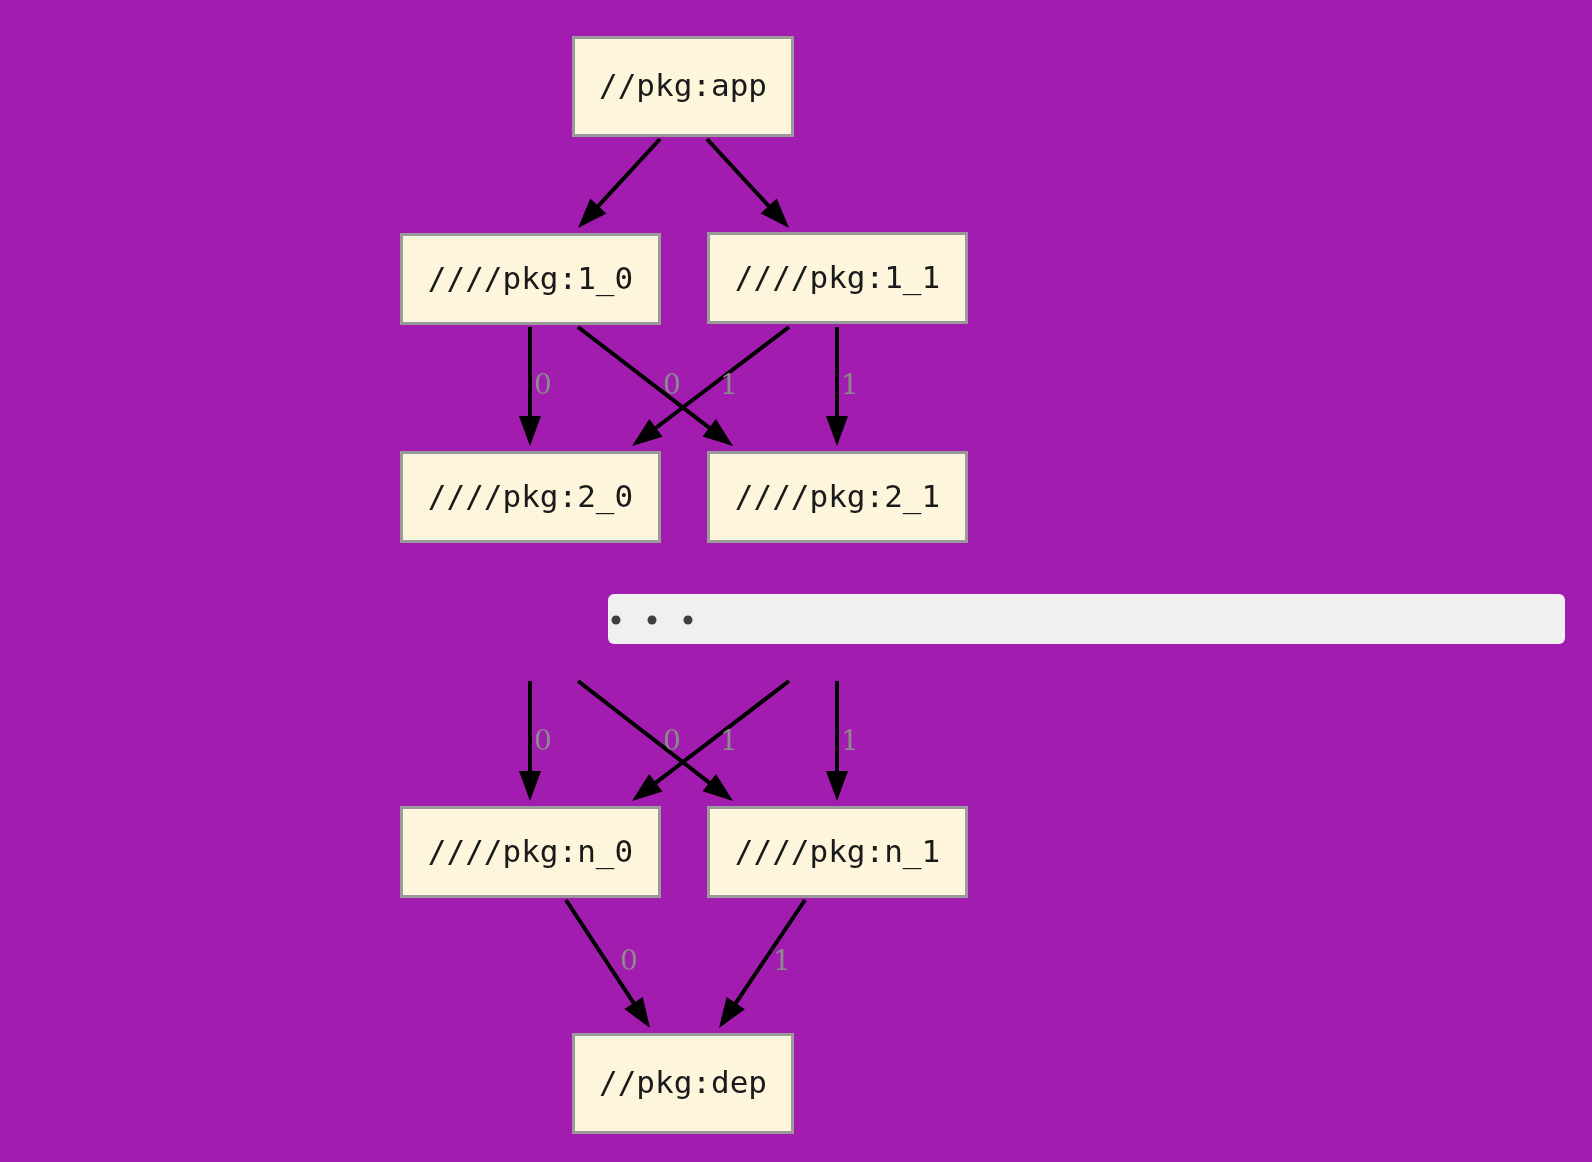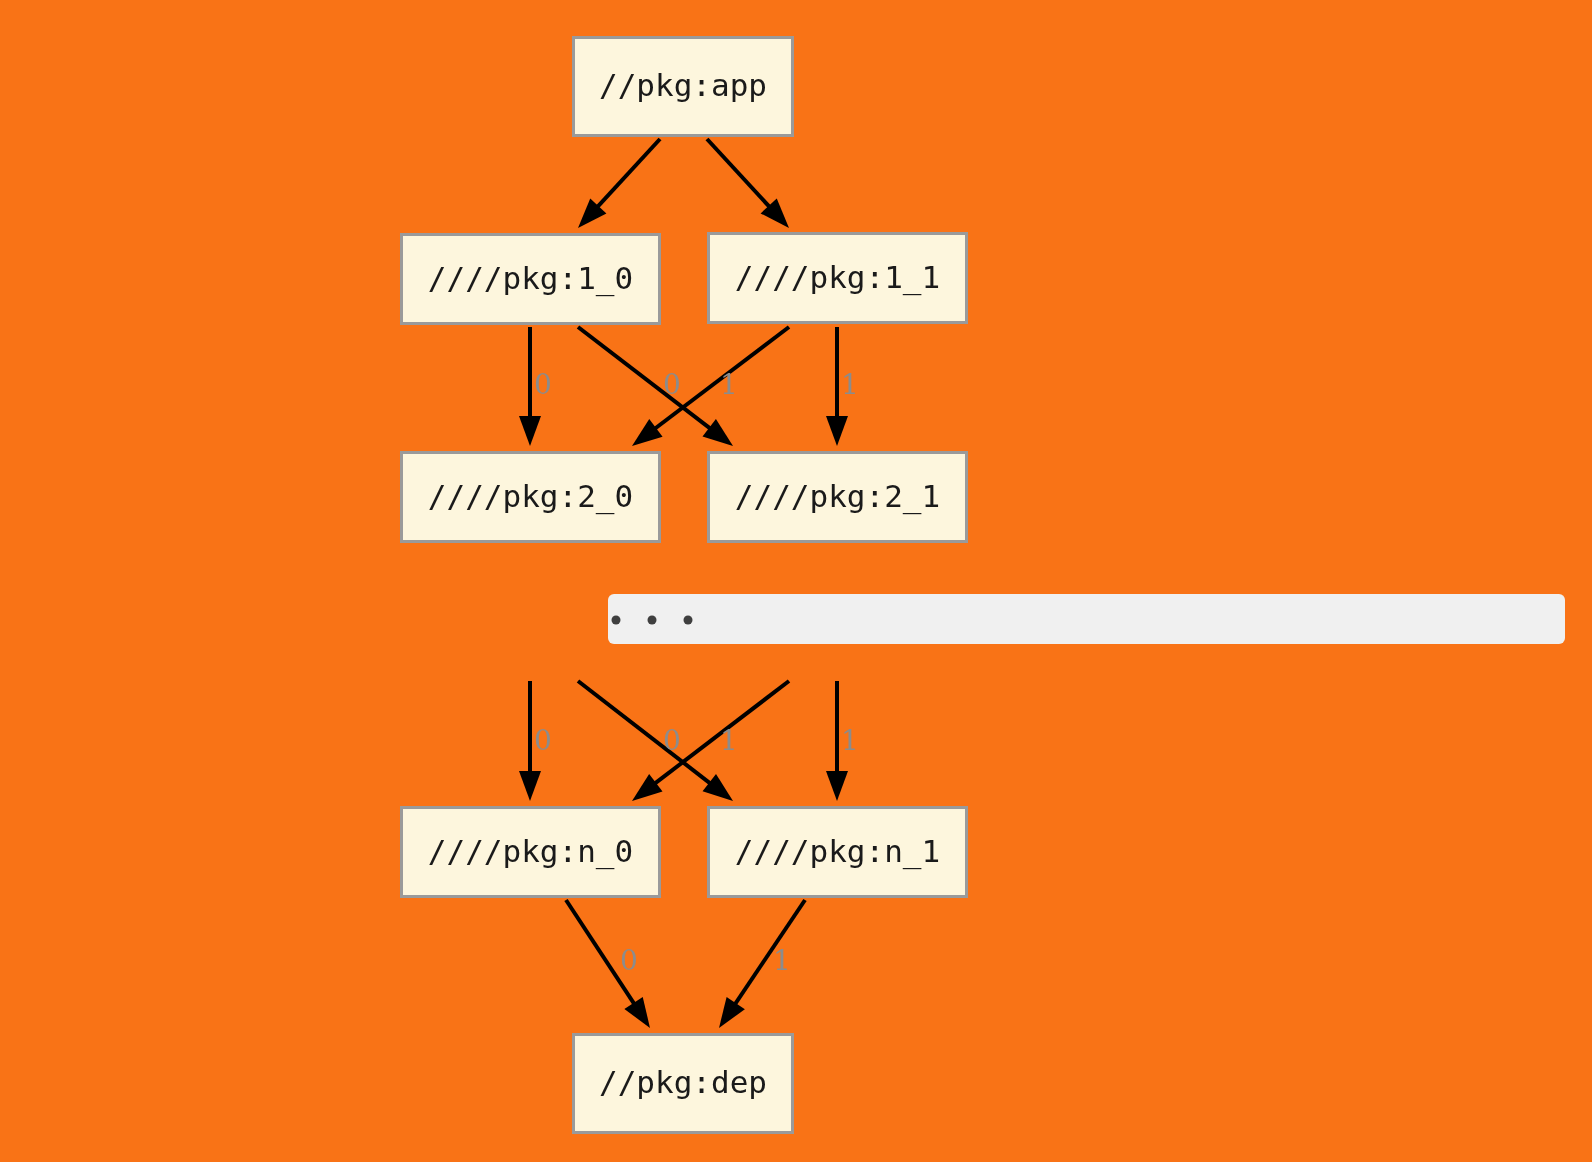--- a/index.html
+++ b/index.html
@@ -7,21 +7,21 @@
     padding: 0;
     background: #ffffff;
   }
   body {
     font-family: "DejaVu Sans Mono", "Liberation Mono", monospace;
   }
   #canvas {
     position: relative;
     width: 1592px;
     height: 1162px;
-    background: #f97316;
+    background: #a21caf;
     overflow: hidden;
     text-decoration: underline;
   }
   #graph-svg {
     position: absolute;
     left: 0;
     top: 0;
     width: 1592px;
     height: 1162px;
   }

